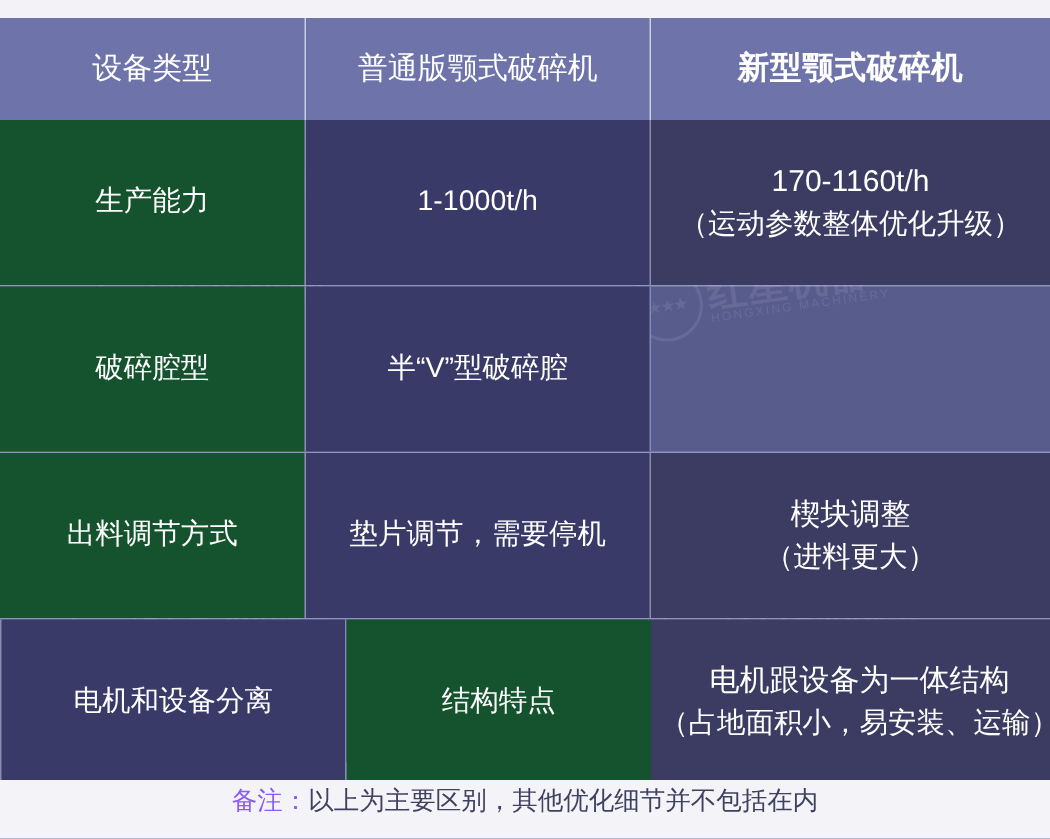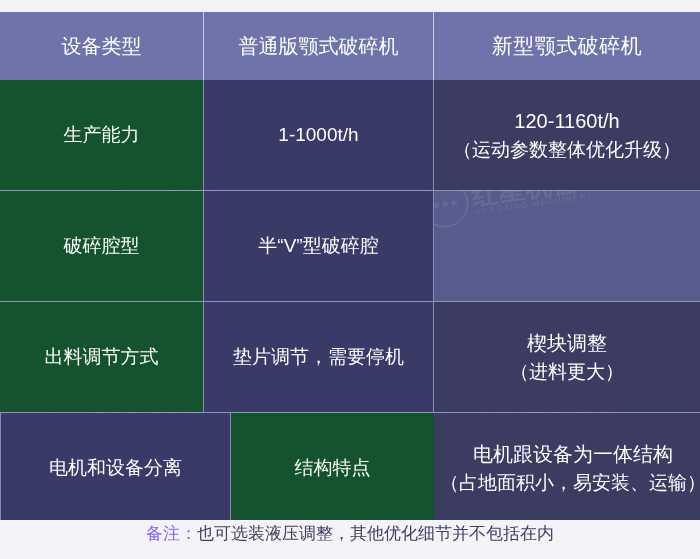--- a/index.html
+++ b/index.html
@@ -38,21 +38,21 @@
   
   .row.body .c2{background:#3a3a68;}
   .row.body .c3{background:#3c3c62;}
   .row.body .c1{background:#14532d;}
 
   
   .row.body .c2{border-left:1px solid rgba(200,205,235,.55);border-right:1px solid rgba(200,205,235,.55);}
   .row.header .c2{border-left:1px solid rgba(232,235,250,.75);border-right:1px solid rgba(232,235,250,.75);}
 
   .hcell{font-size:20px;}
-  .hcell.strong{font-weight:normal;font-size:21px;letter-spacing:.5px;}
+  .hcell.strong{font-weight:bold;font-size:21px;letter-spacing:.5px;}
 
   .stack{display:flex;flex-direction:column;align-items:center;justify-content:center;gap:2px;}
   .ln{display:block;white-space:nowrap;}
   .ln.main{font-size:20px;}
   .ln.sub{font-size:19px;}
 
   
   .wm{
     position:absolute;z-index:1;pointer-events:none;
     opacity:.085;
@@ -107,21 +107,21 @@
         <span class="seal">★★★</span>
         <span class="wtxt">
             <b>红星机器</b>
             <i>HONGXING MACHINERY</i>
           </span>
       </div>
       <div class="cell c1">生产能力</div>
       <div class="cell c2">1-1000t/h</div>
       <div class="cell c3">
         <span class="stack">
-          <span class="ln main">120-1160t/h</span>
+          <span class="ln main">170-1160t/h</span>
           <span class="ln sub">（运动参数整体优化升级）</span>
         </span>
       </div>
     </div>
 
     <div class="row body">
       <div class="wm" style="left:60px;top:-18px;">
         <span class="seal">★★★</span>
         <span class="wtxt">
             <b>红星机器</b>
@@ -186,16 +186,16 @@
           <span class="ln main">电机跟设备为一体结构</span>
           <span class="ln sub">（占地面积小，易安装、运输）</span>
         </span>
       </div>
     </div>
 
   </div>
 
   <div class="footer">
     <span class="note-label">备注：</span>
-      <span class="note-text">也可选装液压调整，其他优化细节并不包括在内</span>
+      <span class="note-text">以上为主要区别，其他优化细节并不包括在内</span>
   </div>
 
 </div>
 
 </body></html>

